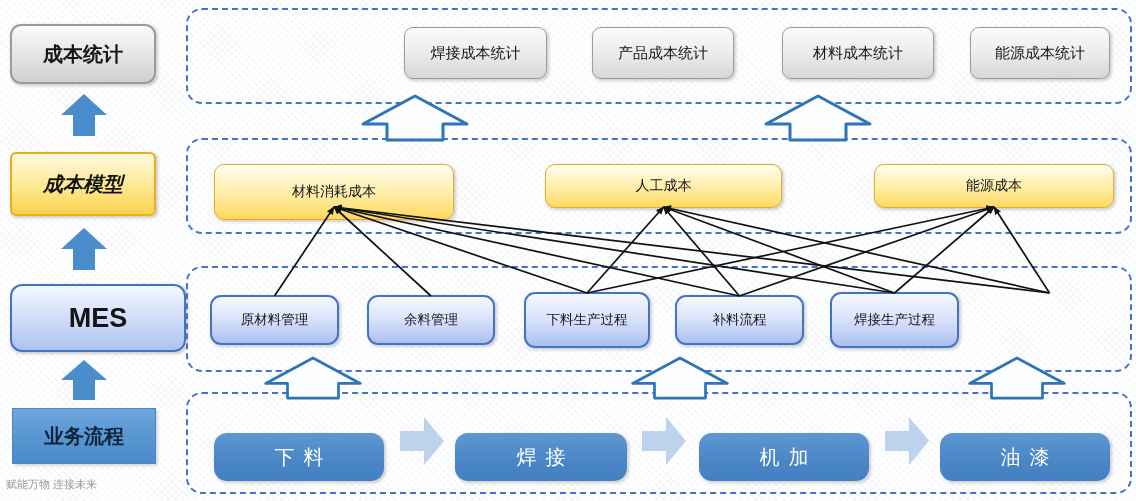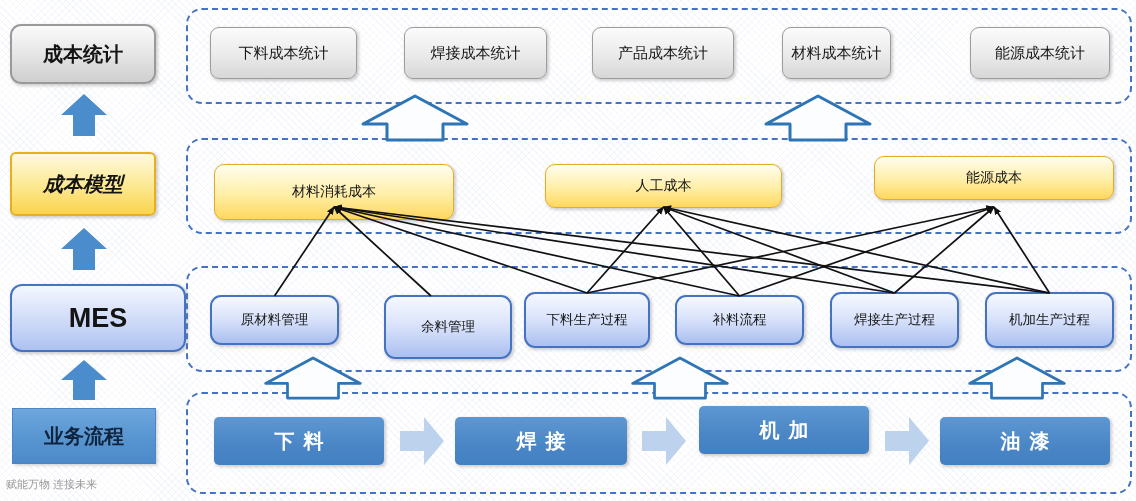--- a/index.html
+++ b/index.html
@@ -31,22 +31,22 @@
     background:linear-gradient(180deg,#fffdf0 0%,#ffeea6 55%,#ffd75e 100%);
     border:1.5px solid #e3ac28;border-radius:10px;font-size:14px;
   }
   .bluelight{
     background:linear-gradient(180deg,#f5f8ff 0%,#dbe4fb 45%,#abc0f0 100%);
     border:2px solid #4573c4;border-radius:11px;font-size:13.5px;line-height:1.25;
     padding:2px;
   }
   .bluesolid{
     background:linear-gradient(180deg,#5e97d2 0%,#4a86c6 60%,#4380c2 100%);
-    border:none;border-radius:5px;color:#ffffff;font-size:20px;font-weight:bold;
-    letter-spacing:0.45em;text-indent:0.45em;
+    border:none;border-radius:13px;color:#ffffff;font-size:20px;font-weight:normal;
+    letter-spacing:0.45em;text-indent:0.45em;margin-top:16px;
   }
   
   .stage{font-weight:bold;font-size:20px;z-index:2;}
   .stage-gray{
     background:linear-gradient(180deg,#fafafa 0%,#e8e8e8 45%,#cfcfcf 100%);
     border:2px solid #9a9a9a;border-radius:11px;
   }
   .stage-yellow{
     background:linear-gradient(180deg,#fef9e0 0%,#fde88f 55%,#fbd34d 100%);
     border:2px solid #e7af1f;border-radius:6px;font-style:italic;
@@ -84,47 +84,45 @@
 
   <div class="box stage stage-bluelight" style="left:10px;top:284px;width:176px;height:68px">MES</div>
 
   <svg class="arrow-svg" style="left:61px;top:360px" width="46" height="40" viewBox="0 0 46 40">
     <polygon points="23,0 46,20 34,20 34,40 12,40 12,20 0,20" fill="#4b8ccc"></polygon>
   </svg>
 
   <div class="box stage stage-blue" style="left:12px;top:408px;width:144px;height:56px">业务流程</div>
 
   <div class="zone" style="left:186px;top:8px;width:942px;height:92px">
-    <div class="box gray" style="left:22px;top:17px;width:147px;height:52px">下料成本统计</div>
     <div class="box gray" style="left:216px;top:17px;width:143px;height:52px">焊接成本统计</div>
     <div class="box gray" style="left:404px;top:17px;width:142px;height:52px">产品成本统计</div>
-    <div class="box gray" style="left:594px;top:17px;width:109px;height:52px">材料成本统计</div>
+    <div class="box gray" style="left:594px;top:17px;width:152px;height:52px">材料成本统计</div>
     <div class="box gray" style="left:782px;top:17px;width:140px;height:52px">能源成本统计</div>
   </div>
 
   <svg class="arrow-svg" style="left:359px;top:94px" width="112" height="48" viewBox="0 0 112 48">
     <polygon points="56,2 108,30 84,30 84,46 28,46 28,30 4,30" fill="#fcfdff" stroke="#2e75b6" stroke-width="3" stroke-linejoin="round"></polygon>
   </svg>
   <svg class="arrow-svg" style="left:762px;top:94px" width="112" height="48" viewBox="0 0 112 48">
     <polygon points="56,2 108,30 84,30 84,46 28,46 28,30 4,30" fill="#fcfdff" stroke="#2e75b6" stroke-width="3" stroke-linejoin="round"></polygon>
   </svg>
 
   <div class="zone" style="left:186px;top:138px;width:942px;height:92px">
     <div class="box yellow" style="left:26px;top:24px;width:240px;height:56px">材料消耗成本</div>
     <div class="box yellow" style="left:357px;top:24px;width:237px;height:44px">人工成本</div>
-    <div class="box yellow" style="left:686px;top:16px;width:240px;height:44px">能源成本</div>
+    <div class="box yellow" style="left:686px;top:24px;width:240px;height:44px">能源成本</div>
   </div>
 
   <div class="zone" style="left:186px;top:266px;width:942px;height:102px">
     <div class="box bluelight" style="left:22px;top:27px;width:129px;height:50px">原材料管理</div>
-    <div class="box bluelight" style="left:196px;top:27px;width:128px;height:64px">余料管理</div>
+    <div class="box bluelight" style="left:179px;top:27px;width:128px;height:50px">余料管理</div>
     <div class="box bluelight" style="left:336px;top:24px;width:126px;height:56px">下料生产过程</div>
     <div class="box bluelight" style="left:487px;top:27px;width:129px;height:50px">补料流程</div>
     <div class="box bluelight" style="left:642px;top:24px;width:129px;height:56px">焊接生产过程</div>
-    <div class="box bluelight" style="left:797px;top:24px;width:129px;height:56px">机加生产过程</div>
   </div>
 
   <svg class="arrow-svg" style="left:262px;top:354px" width="102" height="48" viewBox="0 0 112 48">
     <polygon points="56,2 108,30 84,30 84,46 28,46 28,30 4,30" fill="#fcfdff" stroke="#2e75b6" stroke-width="3" stroke-linejoin="round"></polygon>
   </svg>
   <svg class="arrow-svg" style="left:629px;top:354px" width="102" height="48" viewBox="0 0 112 48">
     <polygon points="56,2 108,30 84,30 84,46 28,46 28,30 4,30" fill="#fcfdff" stroke="#2e75b6" stroke-width="3" stroke-linejoin="round"></polygon>
   </svg>
   <svg class="arrow-svg" style="left:966px;top:354px" width="102" height="48" viewBox="0 0 112 48">
     <polygon points="56,2 108,30 84,30 84,46 28,46 28,30 4,30" fill="#fcfdff" stroke="#2e75b6" stroke-width="3" stroke-linejoin="round"></polygon>
@@ -132,21 +130,21 @@
 
   <div class="zone" style="left:186px;top:392px;width:942px;height:98px">
     <div class="box bluesolid" style="left:26px;top:23px;width:170px;height:48px">下料</div>
     <svg class="arrow-svg" style="left:212px;top:21px" width="44" height="52" viewBox="0 0 44 52">
       <polygon points="0,16 24,16 24,2 44,26 24,50 24,36 0,36" fill="#bdd2ec"></polygon>
     </svg>
     <div class="box bluesolid" style="left:267px;top:23px;width:172px;height:48px">焊接</div>
     <svg class="arrow-svg" style="left:454px;top:21px" width="44" height="52" viewBox="0 0 44 52">
       <polygon points="0,16 24,16 24,2 44,26 24,50 24,36 0,36" fill="#bdd2ec"></polygon>
     </svg>
-    <div class="box bluesolid" style="left:511px;top:12px;width:170px;height:48px">机加</div>
+    <div class="box bluesolid" style="left:511px;top:23px;width:170px;height:48px">机加</div>
     <svg class="arrow-svg" style="left:697px;top:21px" width="44" height="52" viewBox="0 0 44 52">
       <polygon points="0,16 24,16 24,2 44,26 24,50 24,36 0,36" fill="#bdd2ec"></polygon>
     </svg>
     <div class="box bluesolid" style="left:752px;top:23px;width:170px;height:48px">油漆</div>
   </div>
 
   <svg id="conn-layer" width="1136" height="501" viewBox="0 0 1136 501">
     <defs>
       <marker id="arrowhead" markerWidth="9" markerHeight="8" refX="7.5" refY="3.5" orient="auto" markerUnits="userSpaceOnUse">
         <path d="M0,0 L8,3.5 L0,7 Z" fill="#111111"></path>

